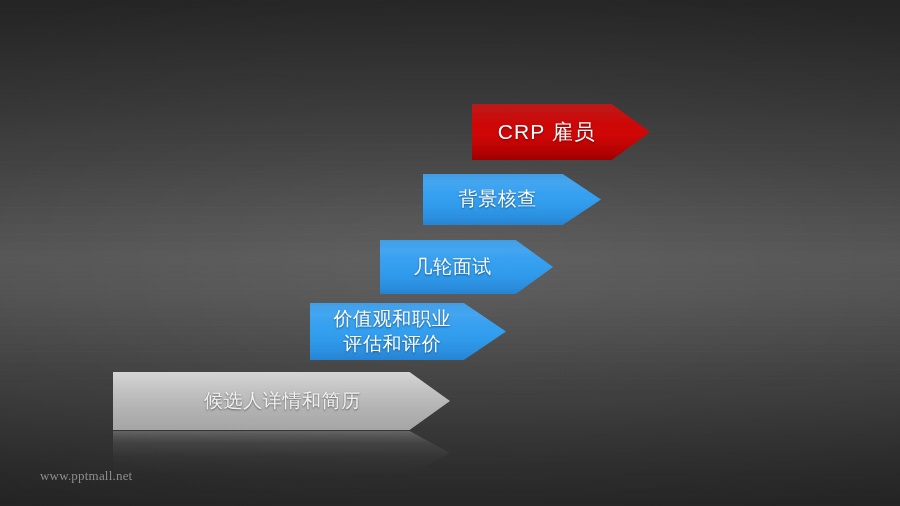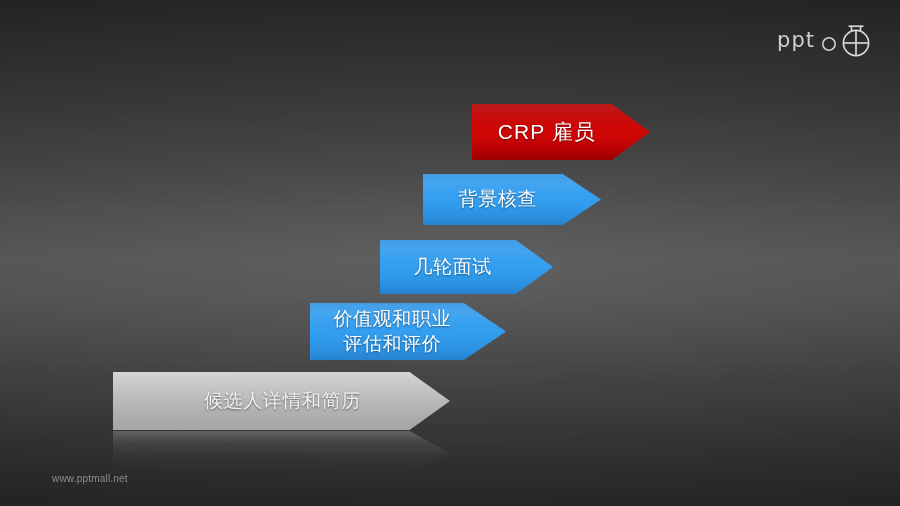--- a/index.html
+++ b/index.html
@@ -60,27 +60,27 @@
     font-size: 21px;
     letter-spacing: 1px;
     line-height: 1;
     font-family: "DejaVu Sans", sans-serif;
   }
   .logo-mark { display: block; }
 
   
   .watermark {
     position: absolute;
-    left: 52px;
+    left: 40px;
     bottom: 22px;
     color: #8d8d8d;
-    font-size: 10px;
+    font-size: 13px;
     letter-spacing: 0.2px;
     z-index: 6;
-    font-family: Liberation Sans, sans-serif;
+    font-family: Liberation Serif, serif;
   }
 
   
   .arrow {
     position: absolute;
     display: flex;
     align-items: center;
     justify-content: center;
     box-sizing: border-box;
     clip-path: polygon(0% 0%, 78.5% 0%, 100% 50%, 78.5% 100%, 0% 100%);
@@ -148,32 +148,20 @@
       rgba(110,110,110,0.09) 58%,
       rgba(80,80,80,0.0) 100%);
     opacity: 0.8;
   }
 </style>
 </head>
 <body>
 
 <div class="slide">
 
-  <div class="logo">
-    <span class="logo-text">ppt</span>
-    <svg class="logo-mark" width="58" height="36" viewBox="0 0 58 36">
-      <circle cx="9" cy="22" r="6.2" fill="none" stroke="#cfcfcf" stroke-width="1.6"></circle>
-      <circle cx="36" cy="21" r="12.6" fill="none" stroke="#d6d6d6" stroke-width="1.7"></circle>
-      <line x1="23.4" y1="21" x2="48.6" y2="21" stroke="#d6d6d6" stroke-width="1.7"></line>
-      <line x1="36" y1="8.4" x2="36" y2="33.6" stroke="#d6d6d6" stroke-width="1.7"></line>
-      <line x1="28.5" y1="4.2" x2="43.5" y2="4.2" stroke="#d6d6d6" stroke-width="1.7"></line>
-      <line x1="31.5" y1="4.2" x2="31.5" y2="9.6" stroke="#d6d6d6" stroke-width="1.7"></line>
-      <line x1="40.5" y1="4.2" x2="40.5" y2="9.6" stroke="#d6d6d6" stroke-width="1.7"></line>
-    </svg>
-  </div>
 
   <div class="arrow arrow-red" style="left:472px; top:104px; width:178px; height:56px;">
     <span class="label">CRP  雇员</span>
   </div>
 
   <div class="arrow arrow-blue" style="left:423px; top:174px; width:178px; height:51px;">
     <span class="label">背景核查</span>
   </div>
 
   <div class="arrow arrow-blue" style="left:380px; top:240px; width:173px; height:54px;">

